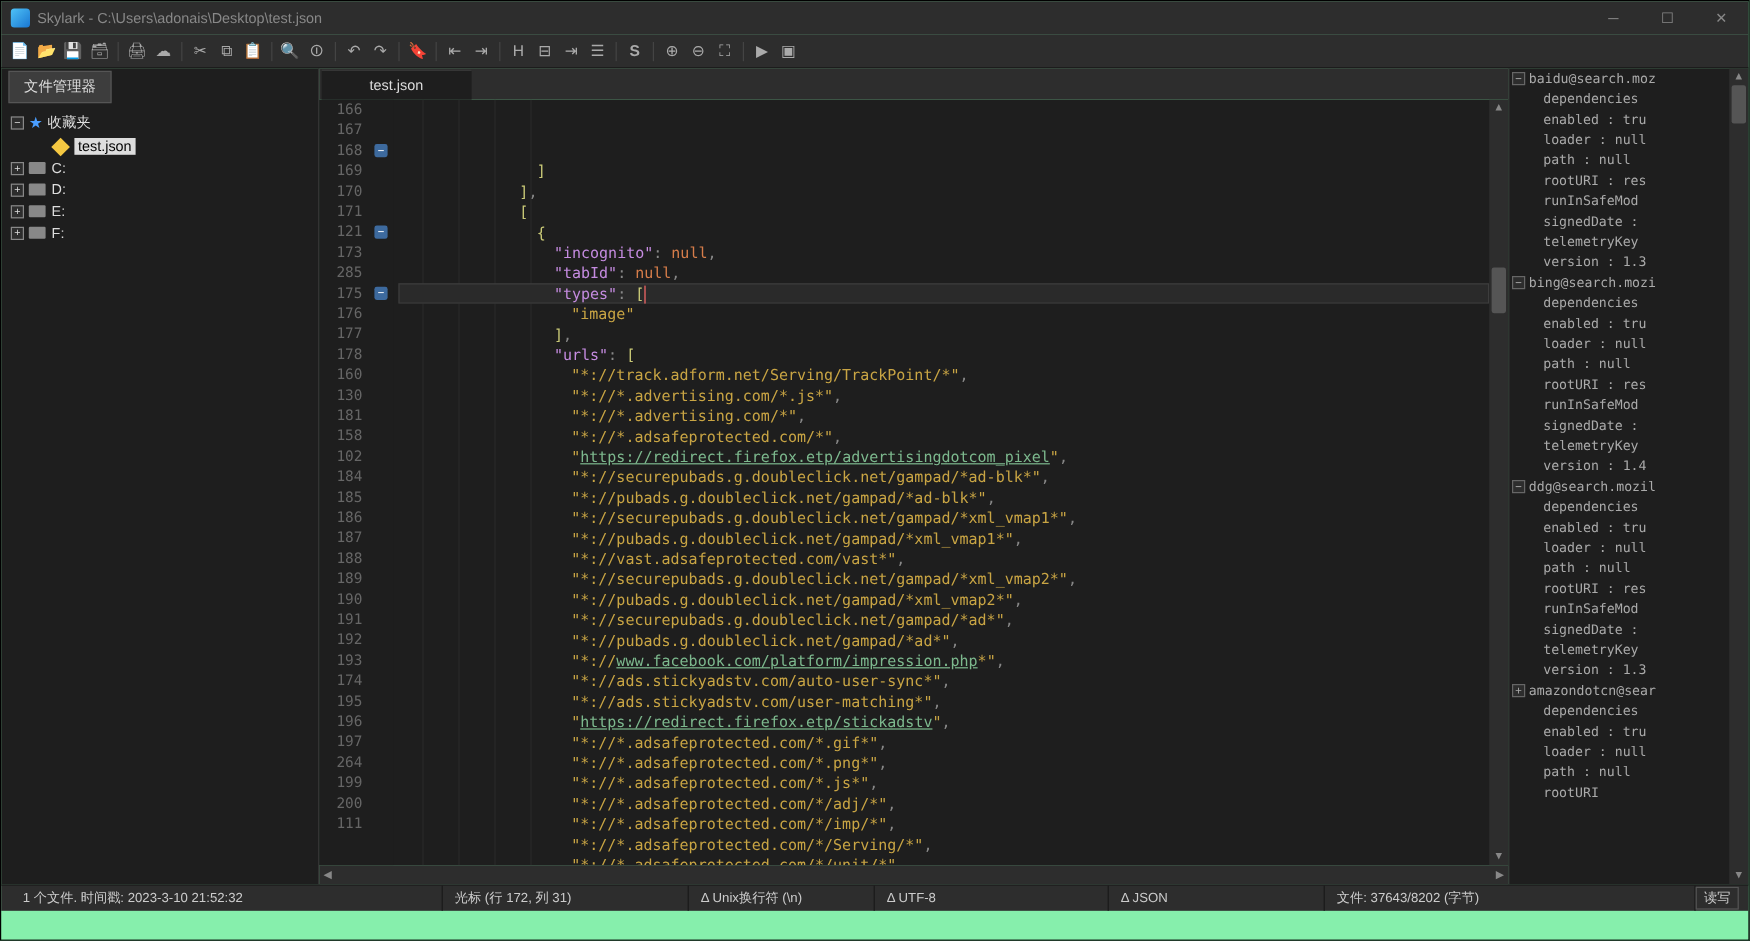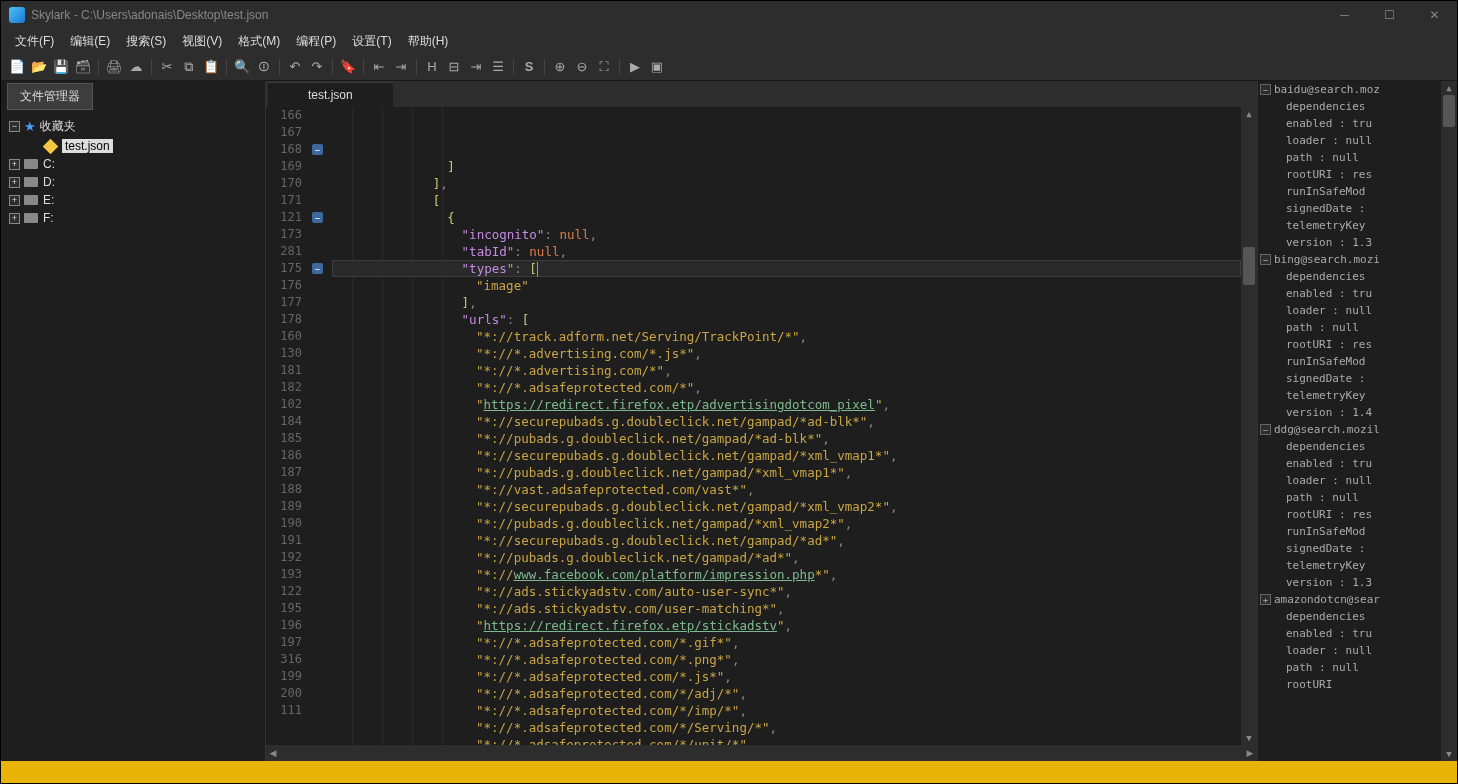--- a/index.html
+++ b/index.html
@@ -1,18 +1,18 @@
 <!DOCTYPE html>
 <html><head>
   <meta charset="utf-8">
   <style>
     * { margin: 0; padding: 0; box-sizing: border-box; }
     body { font-family: "Microsoft YaHei", "Segoe UI", sans-serif; background: #000; overflow: hidden; }
     
-    .window { width: 1458px; height: 784px; background: #eab308; position: relative; border: 1px solid #000; }
+    .window { width: 1458px; height: 784px; background: #86efac; position: relative; border: 1px solid #000; }
     
     .titlebar { height: 28px; background: #2d2d2d; display: flex; align-items: center; padding-left: 8px; color: #888; font-size: 12px; }
     .titlebar-icon { width: 16px; height: 16px; background: linear-gradient(135deg, #4fc3f7, #1976d2); border-radius: 3px; margin-right: 6px; }
     .window-controls { position: absolute; right: 0; top: 0; display: flex; }
     .win-btn { width: 45px; height: 28px; display: flex; align-items: center; justify-content: center; color: #888; cursor: pointer; }
     
     .menubar { height: 24px; background: #2d2d2d; display: flex; align-items: center; padding-left: 6px; color: #ddd; font-size: 12px; }
     .menu-item { padding: 2px 8px; cursor: pointer; }
     
     .toolbar { height: 28px; background: #2d2d2d; display: flex; align-items: center; padding-left: 6px; gap: 2px; border-bottom: 1px solid #1a1a1a; }
@@ -83,30 +83,20 @@
   <div class="titlebar">
     <div class="titlebar-icon"></div>
     <span>Skylark - C:\Users\adonais\Desktop\test.json</span>
     <div class="window-controls">
       <div class="win-btn">─</div>
       <div class="win-btn">☐</div>
       <div class="win-btn">✕</div>
     </div>
   </div>
 
-  <div class="menubar" id="menubar">
-      <div class="menu-item">文件(F)</div>
-      <div class="menu-item">编辑(E)</div>
-      <div class="menu-item">搜索(S)</div>
-      <div class="menu-item">视图(V)</div>
-      <div class="menu-item">格式(M)</div>
-      <div class="menu-item">编程(P)</div>
-      <div class="menu-item">设置(T)</div>
-      <div class="menu-item">帮助(H)</div>
-    </div>
 
   <div class="toolbar">
     <div class="tool-btn">📄</div>
     <div class="tool-btn">📂</div>
     <div class="tool-btn">💾</div>
     <div class="tool-btn">🗃</div>
     <div class="tool-sep"></div>
     <div class="tool-btn">🖨</div>
     <div class="tool-btn">☁</div>
     <div class="tool-sep"></div>
@@ -187,45 +177,45 @@
         <div class="gutter">
           <div class="line-numbers" id="line-numbers">
               <div class="line-num">166</div>
               <div class="line-num">167</div>
               <div class="line-num">168</div>
               <div class="line-num">169</div>
               <div class="line-num">170</div>
               <div class="line-num">171</div>
               <div class="line-num">121</div>
               <div class="line-num">173</div>
-              <div class="line-num">281</div>
+              <div class="line-num">285</div>
               <div class="line-num">175</div>
               <div class="line-num">176</div>
               <div class="line-num">177</div>
               <div class="line-num">178</div>
               <div class="line-num">160</div>
               <div class="line-num">130</div>
               <div class="line-num">181</div>
-              <div class="line-num">182</div>
+              <div class="line-num">158</div>
               <div class="line-num">102</div>
               <div class="line-num">184</div>
               <div class="line-num">185</div>
               <div class="line-num">186</div>
               <div class="line-num">187</div>
               <div class="line-num">188</div>
               <div class="line-num">189</div>
               <div class="line-num">190</div>
               <div class="line-num">191</div>
               <div class="line-num">192</div>
               <div class="line-num">193</div>
-              <div class="line-num">122</div>
+              <div class="line-num">174</div>
               <div class="line-num">195</div>
               <div class="line-num">196</div>
               <div class="line-num">197</div>
-              <div class="line-num">316</div>
+              <div class="line-num">264</div>
               <div class="line-num">199</div>
               <div class="line-num">200</div>
               <div class="line-num">111</div>
             </div>
           <div class="fold-column" id="fold-column">
               <div class="fold-marker" style="top: 37px;">−</div>
               <div class="fold-marker" style="top: 105px;">−</div>
               <div class="fold-marker" style="top: 156px;">−</div>
             </div>
         </div>
@@ -436,13 +426,22 @@
           </div>
         <div class="outline-vscroll">
           <div class="vscroll-arrow">▲</div>
           <div class="vscroll-thumb" style="top:14px;height:32px"></div>
           <div class="vscroll-arrow" style="position:absolute;bottom:0;width:100%">▼</div>
         </div>
       </div>
     </div>
   </div>
 
+  <div class="statusbar">
+    <div class="status-cell" style="width:360px">1 个文件.  时间戳: 2023-3-10 21:52:32</div>
+    <div class="status-cell" style="width:205px">光标 (行 172, 列 31)</div>
+    <div class="status-cell" style="width:155px">Δ Unix换行符 (\n)</div>
+    <div class="status-cell" style="width:195px">Δ UTF-8</div>
+    <div class="status-cell" style="width:180px">Δ JSON</div>
+    <div class="status-cell" style="flex:1">文件: 37643/8202 (字节)</div>
+    <div class="status-readwrite">读写</div>
+  </div>
 </div>
 
 </body></html>

